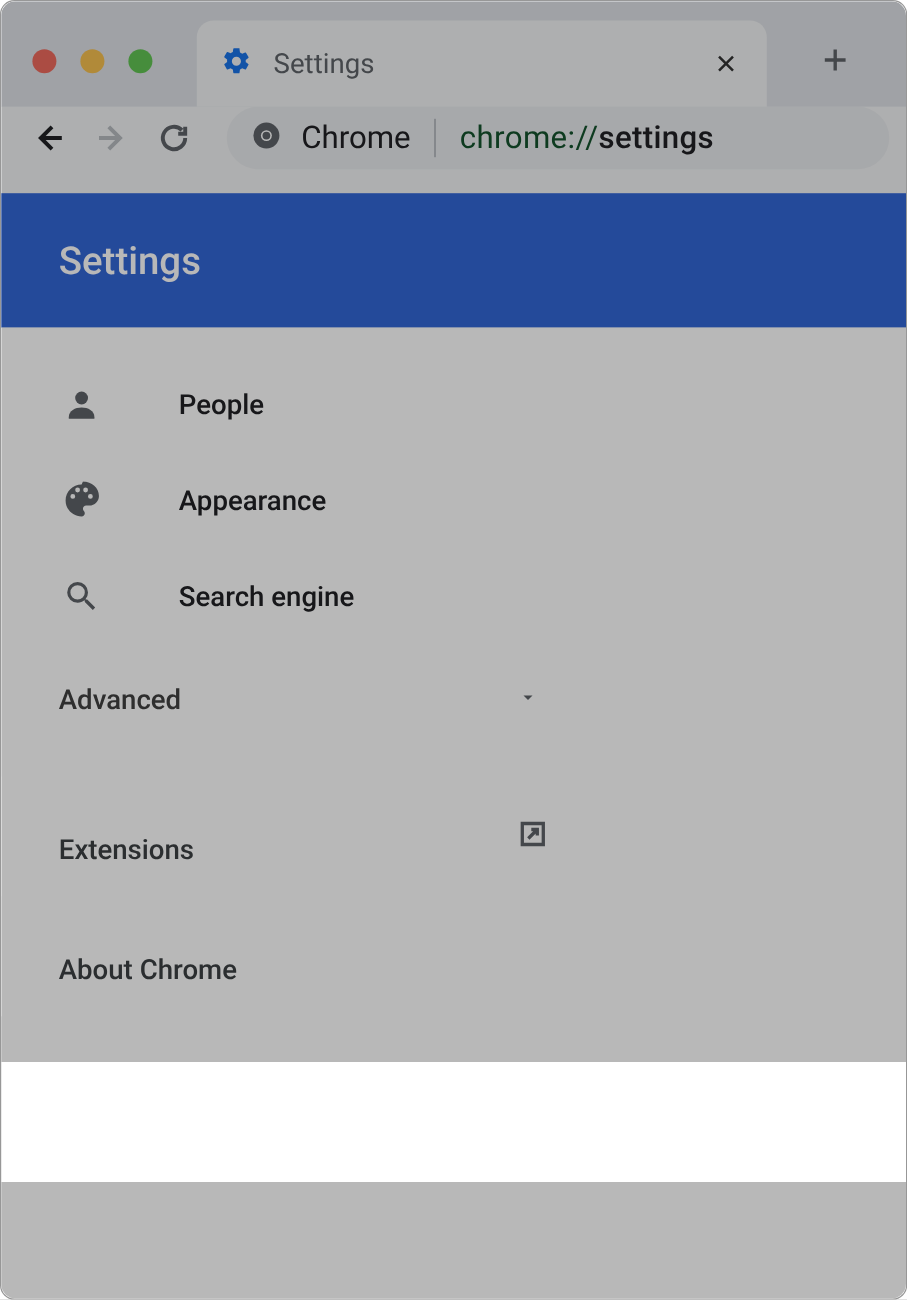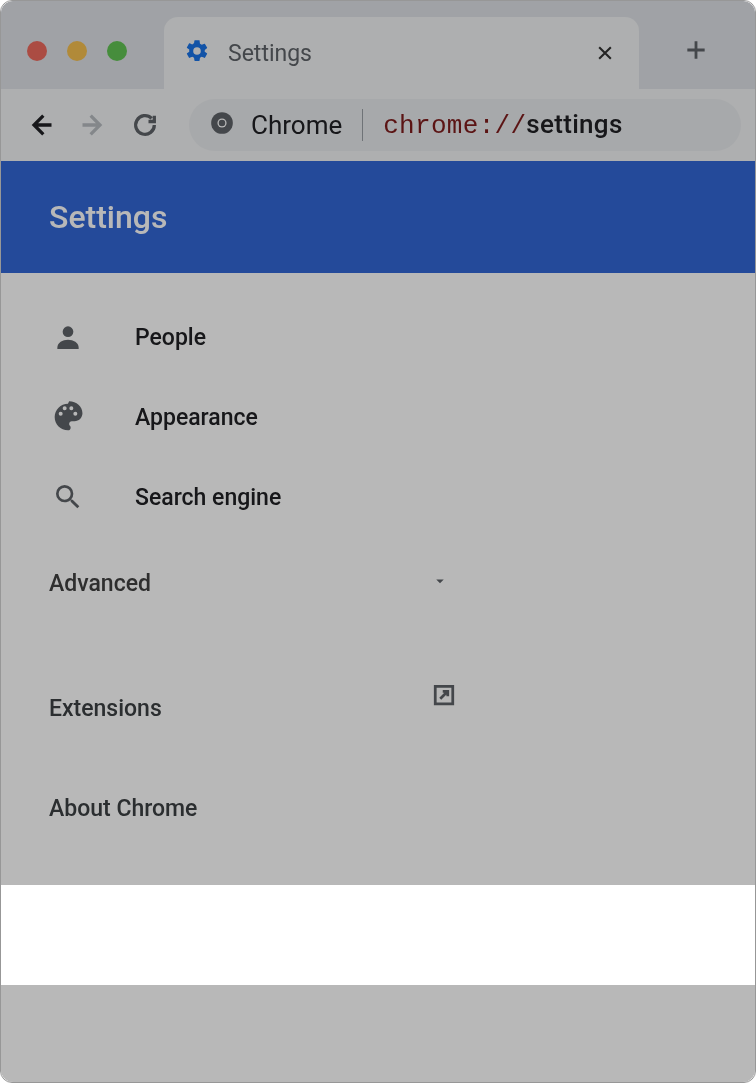--- a/index.html
+++ b/index.html
@@ -19,43 +19,43 @@
          padding-left: 20px; }
   .tab-gear svg { width: 26px; height: 26px; fill: #1a73e8; }
   .tab-title { font-size: 23px; color: #5f6368; margin-left: 18px; }
   .tab-close { margin-left: auto; margin-right: 22px; width: 24px; height: 24px; display:flex; align-items:center; justify-content:center; }
   .tab-close svg { width: 20px; height: 20px; stroke: #333; stroke-width: 2.5; fill:none; }
 
   .new-tab { position: absolute; right: 44px; top: 34px; width: 30px; height: 30px; display:flex; align-items:center; justify-content:center; }
   .new-tab svg { width: 26px; height: 26px; stroke: #5f6368; stroke-width: 2.6; fill:none; }
 
   
-  .toolbar { height: 72px; background: #f1f3f4; display:flex; align-items:center; padding: 0 14px; }
+  .toolbar { height: 72px; background: #f1f3f4; display:flex; padding: 0 14px; }
   .nav-btn { width: 52px; height: 52px; display:flex; align-items:center; justify-content:center; }
   .nav-btn svg { width: 28px; height: 28px; fill:none; }
   .back svg   { stroke:#202124; stroke-width:2.8; }
   .fwd  svg   { stroke:#b7bbc0; stroke-width:2.8; }
   .reload svg { stroke:#5f6368; stroke-width:2.8; }
 
   .omnibox { flex:1; height:52px; margin-left:18px; background:#e8eaed; border-radius:26px;
              display:flex; align-items:center; padding:0 20px; gap:16px; }
   .chrome-badge svg { width:26px; height:26px; }
   .omnibox-prefix { font-size:26px; color:#202124; }
   .omnibox-divider { width:1px; height:32px; background:#9aa0a6; margin:0 4px; }
   .omnibox-url { font-size:26px; letter-spacing:.3px; }
-  .omnibox-url .light { color:#7f1d1d;font-family:Liberation Mono, monospace; }
+  .omnibox-url .light { color:#14532d; }
   .omnibox-url .dark  { color:#202124; font-weight:500; }
 
   
   .settings-header { height: 112px; background:#3367d6; display:flex; align-items:center; padding-left:48px; }
   .settings-header span { color:#fff; font-size:32px; font-weight:500; }
 
   
   .sidebar { background:#fff; padding-top:24px; }
-  .nav-item { height:80px; display:flex; align-items:center; padding-left:50px; gap:50px; cursor:pointer; }
+  .nav-item { height:80px; display:flex; align-items:center; padding-left:50px; gap:64px; cursor:pointer; }
   .nav-item .icon { width:34px; display:flex; align-items:center; justify-content:center; }
   .nav-item .icon svg { width:32px; height:32px; fill:#5f6368; }
   .nav-item .label { font-size:23px; color:#202124; font-weight:500; }
 
   .advanced-row { height:80px; display:flex; align-items:center; padding-left:48px; padding-right:48px; cursor:pointer; margin-top:6px; }
   .advanced-row .label { font-size:23px; color:#404040; font-weight:500; }
   .advanced-row .chev { margin-left:auto; margin-right:258px; }
   .advanced-row .chev svg { width:18px; height:18px; fill:#5f6368; }
 
   .secondary { margin-top:24px; }

